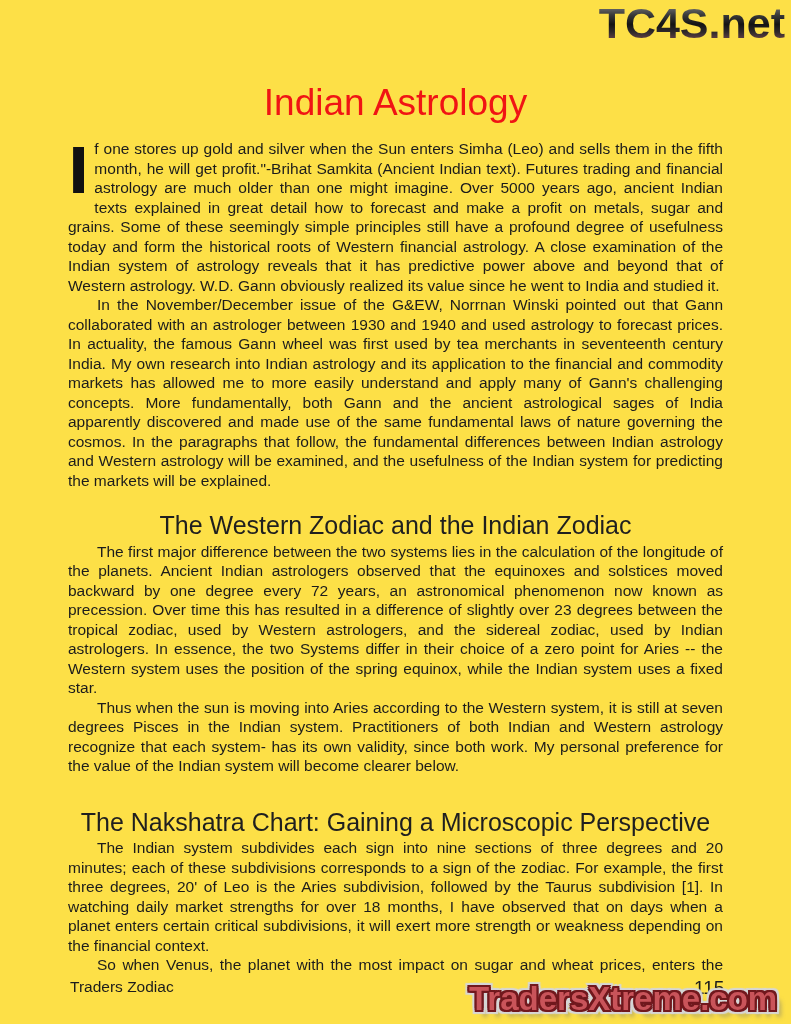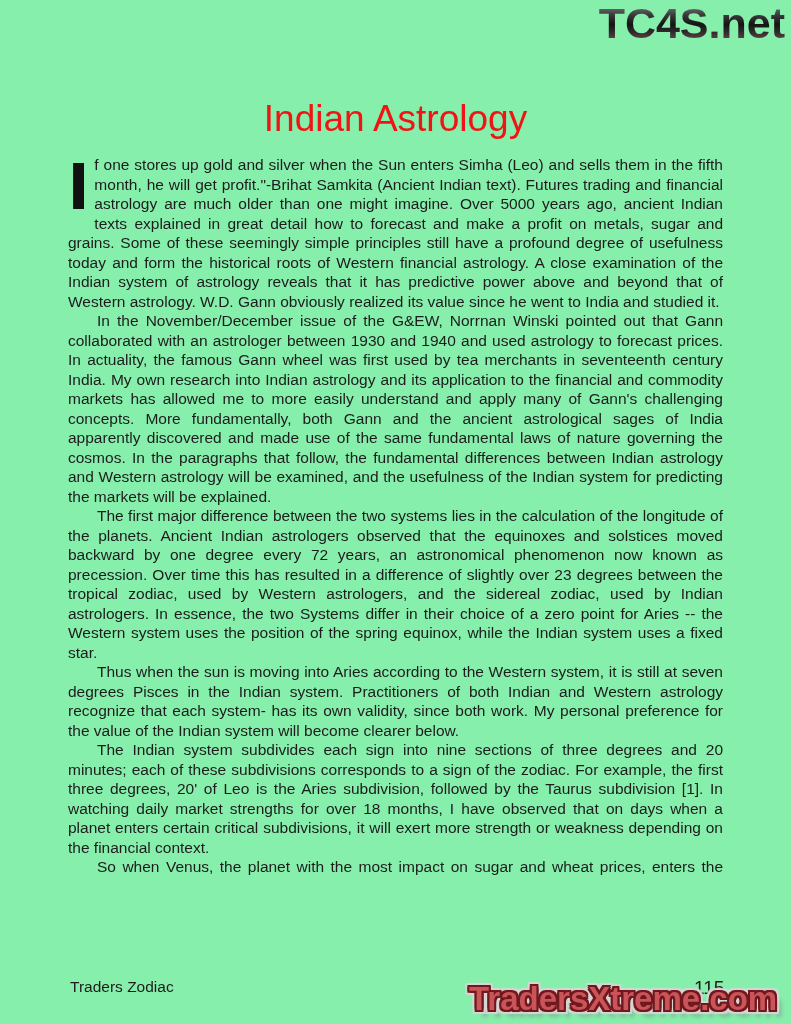--- a/index.html
+++ b/index.html
@@ -1,20 +1,20 @@
 <!DOCTYPE html>
 <html><head>
 <meta charset="utf-8">
 <style>
   html, body { margin: 0; padding: 0; background: #ffffff; }
   .page {
     position: relative;
     width: 791px;
     height: 1024px;
-    background: #86efac;
+    background: #fde047;
     overflow: hidden;
     font-family: "Liberation Sans", sans-serif;
     color: #1c1c1c;
   }
 
   
   .tc4s {
     position: absolute;
     top: 2px;
     right: 6px;
@@ -33,21 +33,20 @@
       color: transparent;
     }
   }
 
   
   .content {
     position: absolute;
     left: 68px;
     top: 0;
     width: 655px;
-    margin-top: 16px;
   }
   .title {
     margin: 84px 0 0 0;
     font-size: 37px;
     font-weight: 400;
     line-height: 1.0;
     text-align: center;
     color: #f01414;
   }
   .byline {
@@ -150,25 +149,27 @@
 
   <div class="tc4s">TC4S.net</div>
 
   <div class="content">
     <h1 class="title">Indian Astrology</h1>
 
     <p class="body-text first-para"><span class="dropcap">I</span><span>f one stores up gold and silver when the Sun enters Simha (Leo) and sells them in the fifth month, he will get profit."-Brihat Samkita (Ancient Indian text). Futures trading and financial astrology are much older than one might imagine. Over 5000 years ago, ancient Indian texts explained in great detail how to forecast and make a profit on metals, sugar and grains. Some of these seemingly simple principles still have a profound degree of usefulness today and form the historical roots of Western financial astrology. A close examination of the Indian system of astrology reveals that it has predictive power above and beyond that of Western astrology. W.D. Gann obviously realized its value since he went to India and studied it.</span></p>
 
     <p class="body-text indent">In the November/December issue of the G&amp;EW, Norrnan Winski pointed out that Gann collaborated with an astrologer between 1930 and 1940 and used astrology to forecast prices. In actuality, the famous Gann wheel was first used by tea merchants in seventeenth century India. My own research into Indian astrology and its application to the financial and commodity markets has allowed me to more easily understand and apply many of Gann's challenging concepts. More fundamentally, both Gann and the ancient astrological sages of India apparently discovered and made use of the same fundamental laws of nature governing the cosmos. In the paragraphs that follow, the fundamental differences between Indian astrology and Western astrology will be examined, and the usefulness of the Indian system for predicting the markets will be explained.</p>
 
+    <h2 class="section-heading">The Western Zodiac and the Indian Zodiac</h2>
 
     <p class="body-text indent">The first major difference between the two systems lies in the calculation of the longitude of the planets. Ancient Indian astrologers observed that the equinoxes and solstices moved backward by one degree every 72 years, an astronomical phenomenon now known as precession. Over time this has resulted in a difference of slightly over 23 degrees between the tropical zodiac, used by Western astrologers, and the sidereal zodiac, used by Indian astrologers. In essence, the two Systems differ in their choice of a zero point for Aries -- the Western system uses the position of the spring equinox, while the Indian system uses a fixed star.</p>
 
     <p class="body-text indent">Thus when the sun is moving into Aries according to the Western system, it is still at seven degrees Pisces in the Indian system. Practitioners of both Indian and Western astrology recognize that each system- has its own validity, since both work. My personal preference for the value of the Indian system will become clearer below.</p>
 
+    <h2 class="section-heading second">The Nakshatra Chart: Gaining a Microscopic Perspective</h2>
 
     <p class="body-text indent">The Indian system subdivides each sign into nine sections of three degrees and 20 minutes; each of these subdivisions corresponds to a sign of the zodiac. For example, the first three degrees, 20' of Leo is the Aries subdivision, followed by the Taurus subdivision [1]. In watching daily market strengths for over 18 months, I have observed that on days when a planet enters certain critical subdivisions, it will exert more strength or weakness depending on the financial context.</p>
 
     <p class="body-text indent justify-last">So when Venus, the planet with the most impact on sugar and wheat prices, enters the</p>
   </div>
 
   <div class="footer-journal">Traders Zodiac</div>
   <div class="footer-page-number">115</div>
 
   <div class="tradersxtreme">TradersXtreme.com</div>

